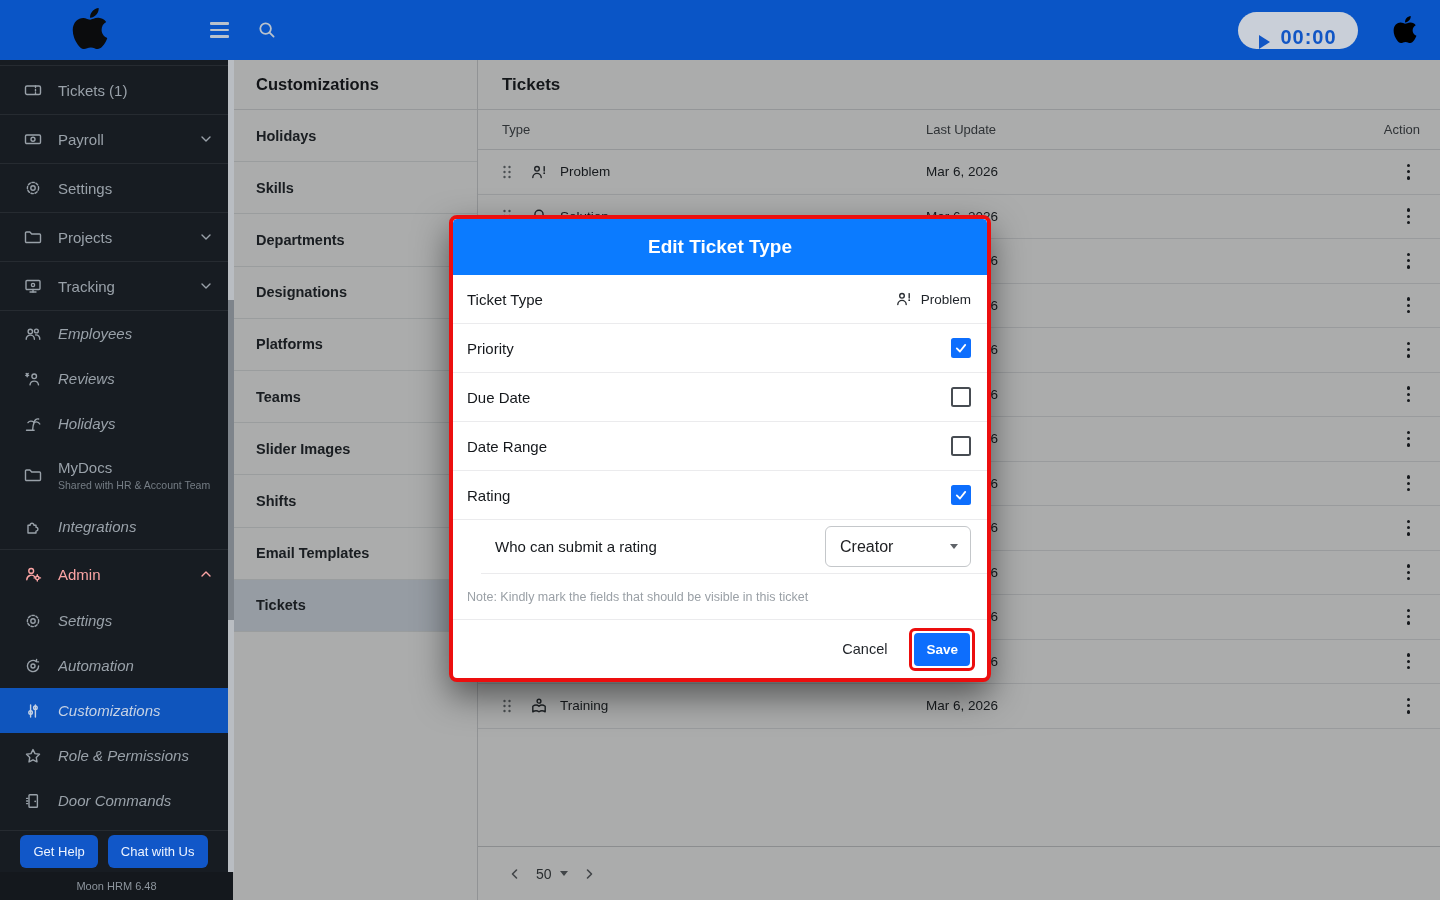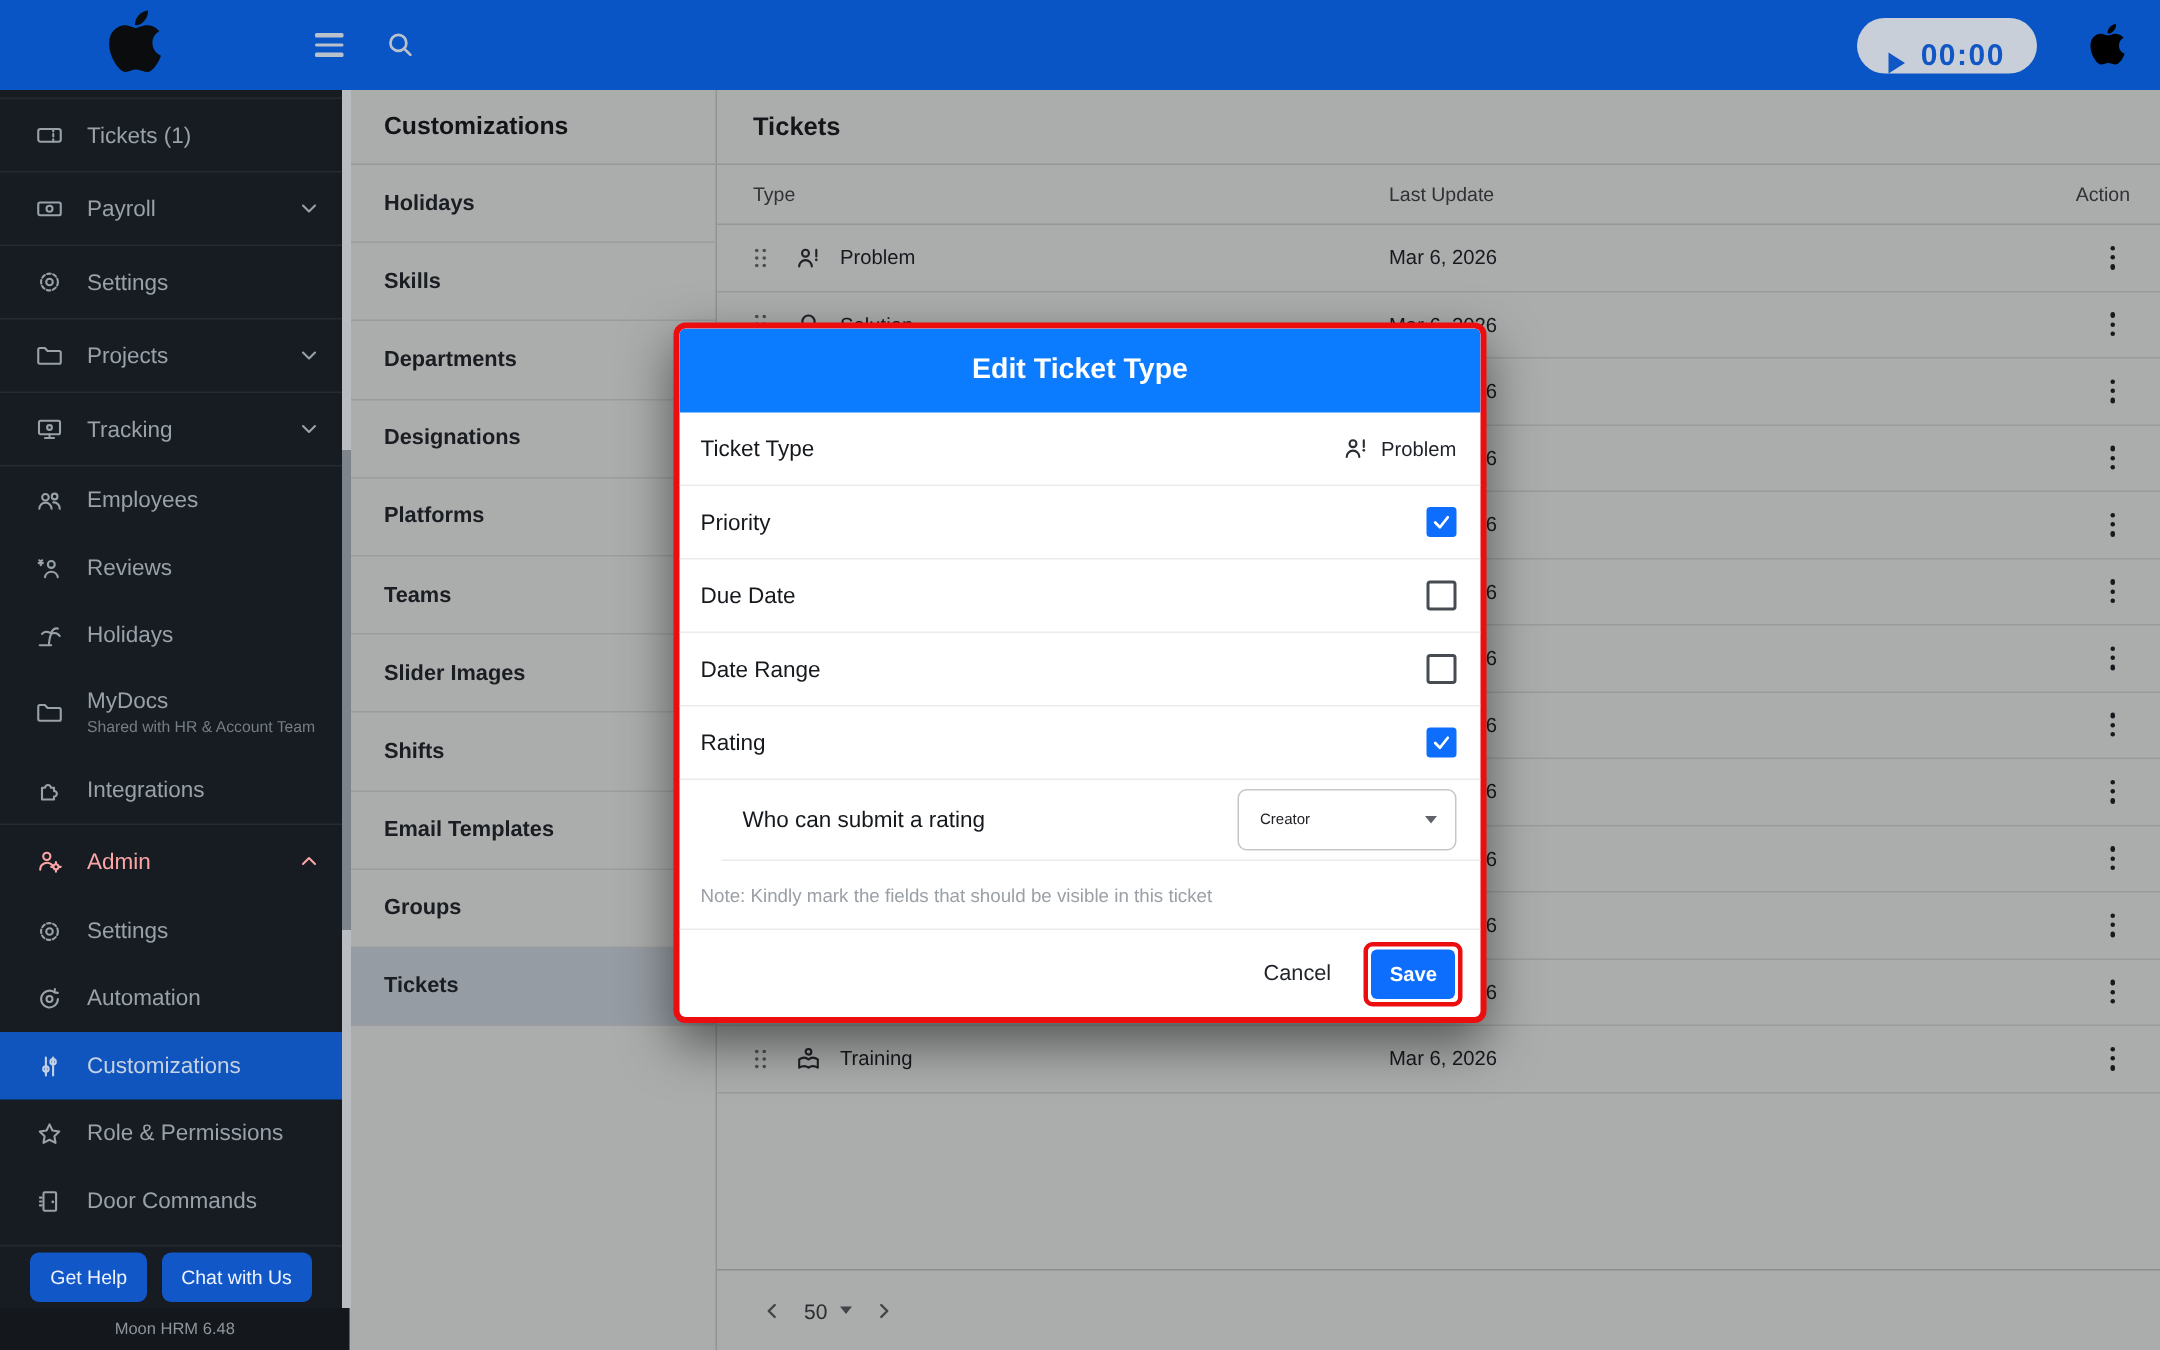--- a/index.html
+++ b/index.html
@@ -17,21 +17,21 @@
   #avatar { position:absolute; right:22px; top:14px; }
 
   
   #sidebar { position:absolute; left:0; top:60px; width:228px; height:840px; background:#171c22; z-index:30; }
   .stub { height:6px; border-bottom:1px solid #262b31; }
   .s-item { height:49px; display:flex; align-items:center; padding:0 16px 0 24px; color:#99a1a9; font-size:15px; cursor:pointer; }
   .s-item.div { border-bottom:1px solid #262b31; }
   .s-item .ic { width:18px; height:18px; margin-right:16px; flex:none; display:flex; }
   .s-item .lbl { flex:1; white-space:nowrap; overflow:hidden; }
   .s-item .chev { flex:none; display:flex; }
-  .s-item.h45 { height:45px; }
+  .s-item.h45 { height:45px;font-style:italic; }
   .s-item.bright { color:#fca5a5; font-weight:500; }
   .s-item.selected { background:#0f55bd; color:#c6d2e4; }
   .s-item .sub { font-size:10.5px; color:#757d85; margin-top:3px; }
   .s-item.tall { height:58px; }
   svg.icn { stroke:currentColor; fill:none; stroke-width:1.4; stroke-linecap:round; stroke-linejoin:round; }
   #sb-footer { position:absolute; left:0; bottom:28px; width:228px; height:42px; border-top:1px solid #262b31; display:flex; align-items:center; justify-content:center; gap:10px; background:#171c22; }
   .sb-btn { background:#1157c8; color:#eef4ff; border:none; border-radius:6px; font-size:13px; font-weight:500; padding:9px 13px; cursor:pointer; font-family:inherit; }
   #sb-version { position:absolute; left:0; bottom:0; width:233px; height:28px; background:#14181d; color:#8d959d; font-size:11px; display:flex; align-items:center; justify-content:center; }
   #sb-scroll { position:absolute; left:228px; top:60px; width:6px; height:812px; background:#b9bdc2; z-index:31; }
   #sb-thumb { position:absolute; left:0; top:240px; width:6px; height:320px; background:#7e848b; }
@@ -65,21 +65,21 @@
   #modal { position:absolute; left:449px; top:215px; width:542px; z-index:50; border:4px solid #ec0e0e; border-radius:8px; background:#fff; box-shadow:0 14px 34px rgba(0,0,0,0.5); overflow:hidden; }
   #modal-header { height:56px; background:#0b7bff; display:flex; align-items:center; justify-content:center; color:#fff; font-size:19px; font-weight:600; border-radius:4px 4px 0 0; }
   .m-row { height:49px; display:flex; align-items:center; justify-content:space-between; padding:0 16px 0 14px; border-bottom:1px solid #ebebed; font-size:15px; color:#15181c; }
   .m-val { display:flex; align-items:center; gap:8px; font-size:13.5px; color:#1f2329; }
   .m-val .ic { display:flex; color:#2a2e33; }
   .cbox { width:20px; height:20px; border:2px solid #474c52; border-radius:2.5px; background:#fff; cursor:pointer; display:flex; align-items:center; justify-content:center; }
   .cbox.checked { background:#0d6efd; border-color:#0d6efd; }
   .cbox svg { display:none; }
   .cbox.checked svg { display:block; }
   .m-row.rating { height:54px;margin-left:28px; }
-  #rating-select { width:146px; height:41px; border:1px solid #c4c7ca; border-radius:6px; display:flex; align-items:center; padding:0 12px 0 14px; font-size:10px; color:#202124; cursor:pointer; justify-content:space-between; background:#fff; }
+  #rating-select { width:146px; height:41px; border:1px solid #c4c7ca; border-radius:6px; display:flex; align-items:center; padding:0 12px 0 14px; font-size:16px; color:#202124; cursor:pointer; justify-content:space-between; background:#fff; }
   #modal-note { height:46px; display:flex; align-items:center; padding-left:14px; font-size:12.5px; color:#9aa0a6; border-bottom:1px solid #ebebed; }
   #modal-footer { height:58px; display:flex; align-items:center; justify-content:flex-end; padding-right:12px; gap:22px; }
   #cancel-btn { background:none; border:none; font-size:14.5px; font-weight:500; color:#1f2328; cursor:pointer; font-family:inherit; }
   #save-wrap { border:3px solid #ec0e0e; border-radius:6px; padding:2px; }
   #save-btn { background:#0d6efd; color:#fff; border:none; border-radius:4px; font-size:13.5px; font-weight:600; padding:9px 12px; cursor:pointer; font-family:inherit; }
 </style>
 </head>
 <body>
 
 <div id="topbar">
@@ -320,23 +320,20 @@
     </div>
   <div class="p-item">
       <span>Slider Images</span>
     </div>
   <div class="p-item">
       <span>Shifts</span>
     </div>
   <div class="p-item">
       <span>Email Templates</span>
     </div>
-  <div class="p-item">
-      <span>Groups</span>
-    </div>
   <div class="p-item selected">
       <span>Tickets</span>
     </div>
 </div>
 
 <div id="content">
   <div id="content-title">Tickets</div>
   <div id="thead">
     <span class="col-type">Type</span>
     <span class="col-update">Last Update</span>

